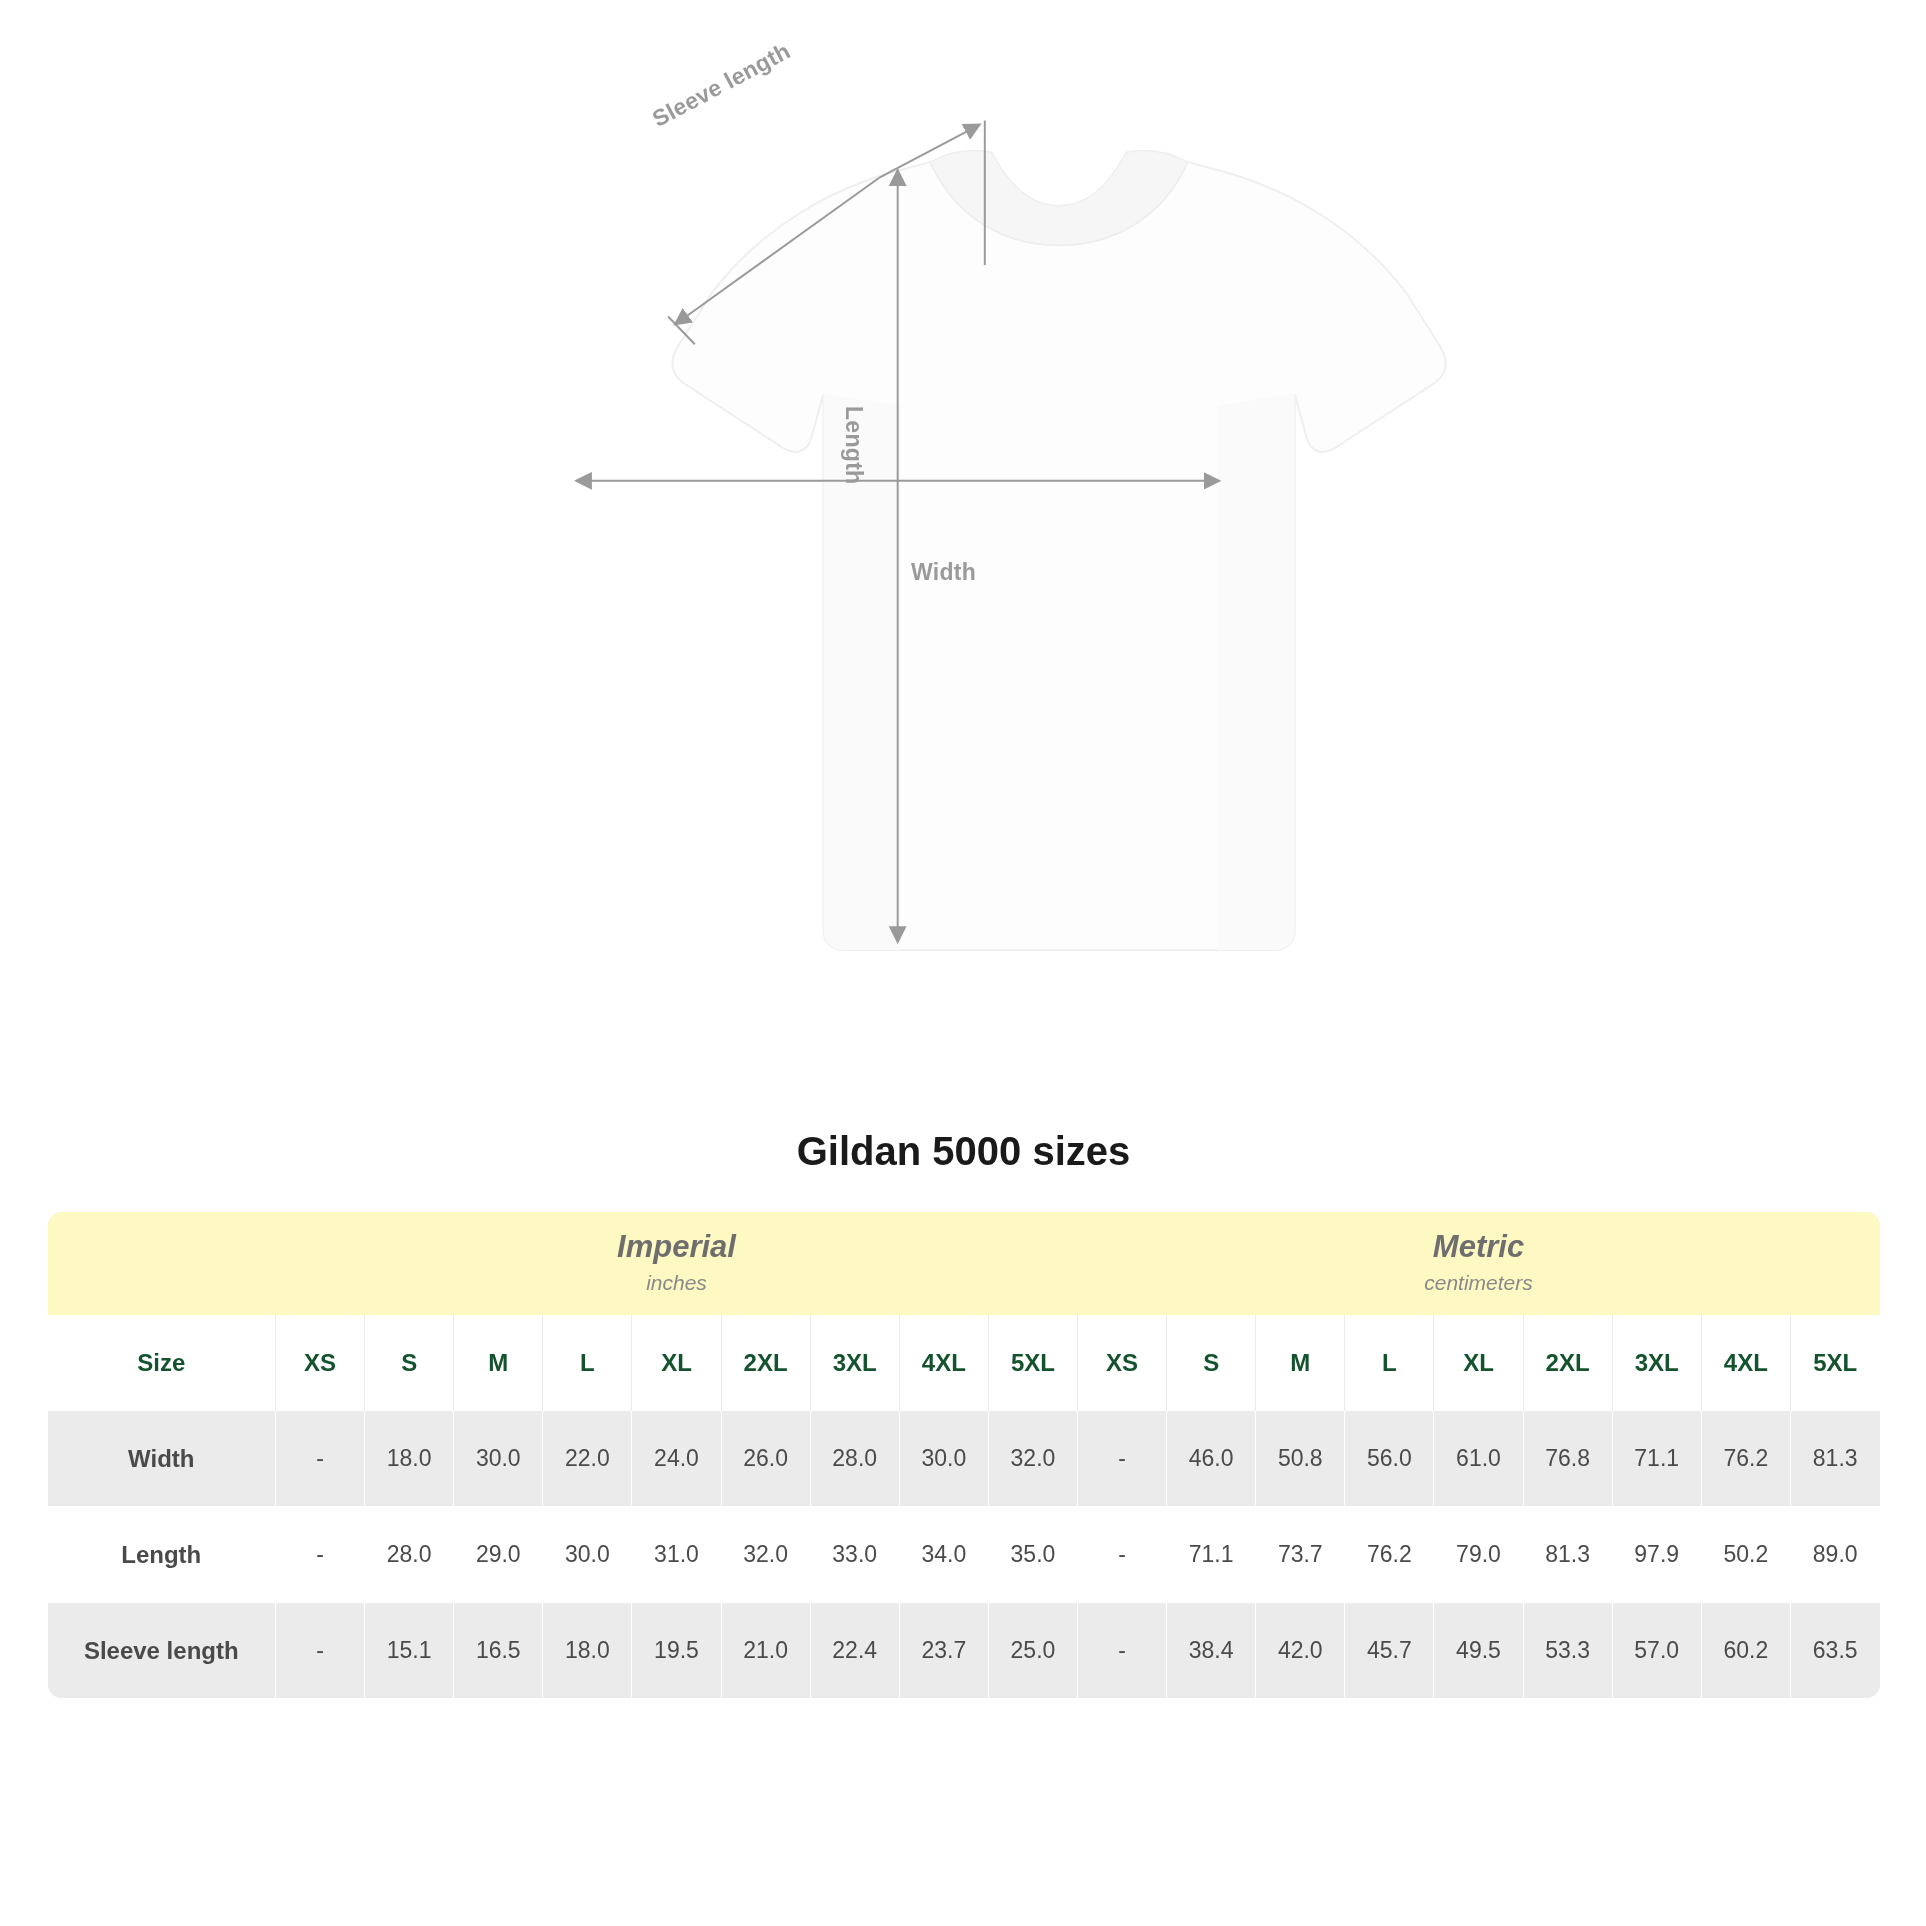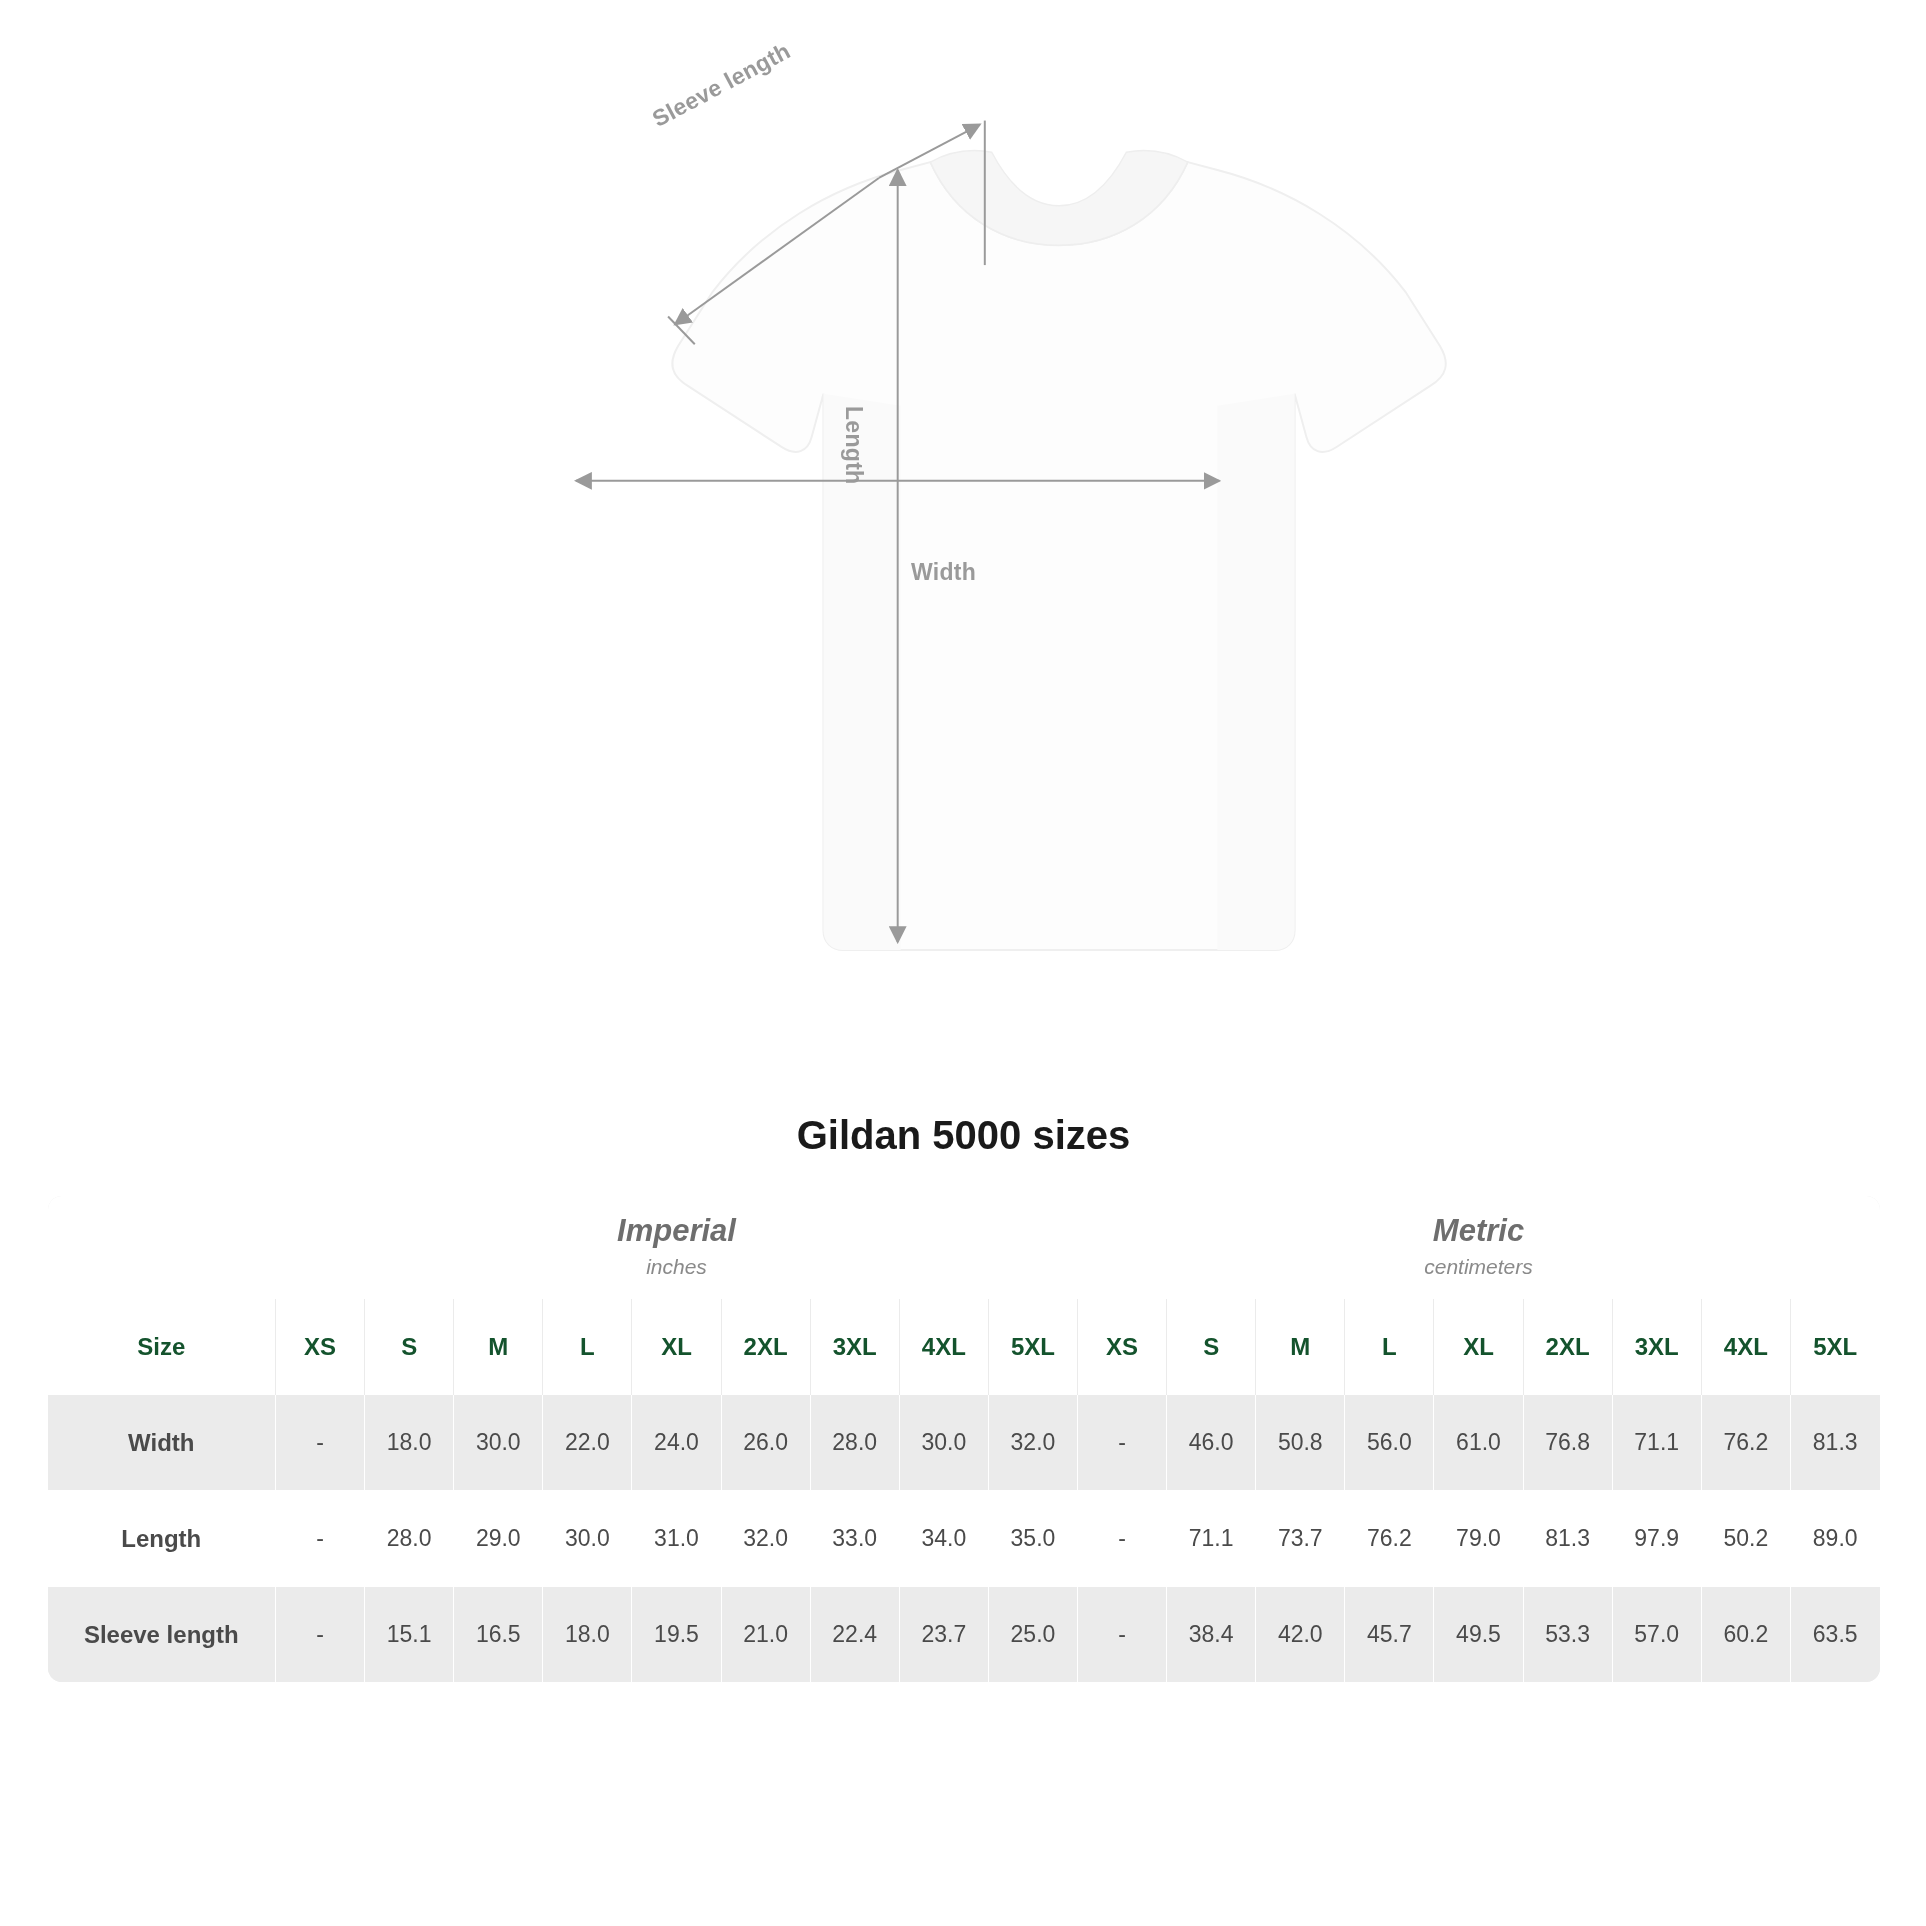--- a/index.html
+++ b/index.html
@@ -53,21 +53,21 @@
     transform-origin: left top;
   }
   .dim-label.width {
     left: 911px;
     top: 559px;
   }
 
   
   .title-block {
     text-align: center;
-    margin-top: 14px;
+    margin-top: 30px;
   }
   .chart-title {
     font-size: 40px;
     font-weight: bold;
     color: #1a1a1a;
     margin: 0;
   }
   .chart-note {
     font-size: 21px;
     font-style: italic;
@@ -92,21 +92,21 @@
     text-align: center;
     vertical-align: middle;
     font-size: 23px;
     color: #4a4a4a;
     padding: 0;
     border: none;
   }
   .col-label { width: 228px; }
   .unit-head td {
     height: 103px;
-    background: #ffffff;
+    background: #fef9c3;
   }
   .unit-title {
     font-size: 31px;
     font-style: italic;
     font-weight: bold;
     color: #6e6e6e;
     line-height: 1.25;
   }
   .unit-sub {
     font-size: 21px;

